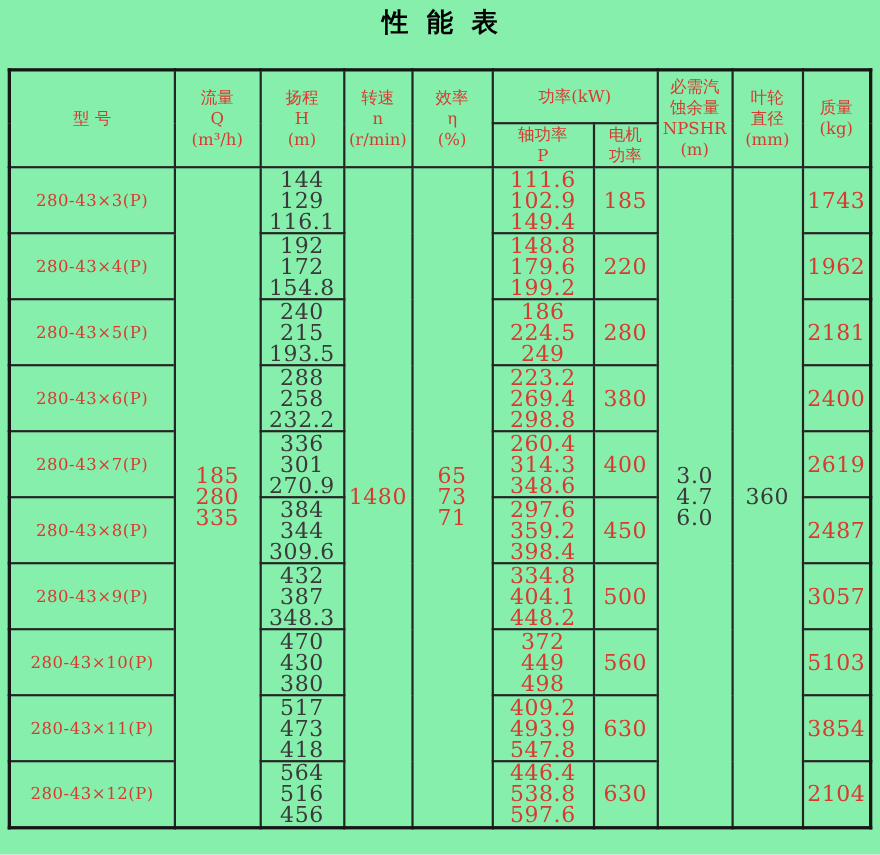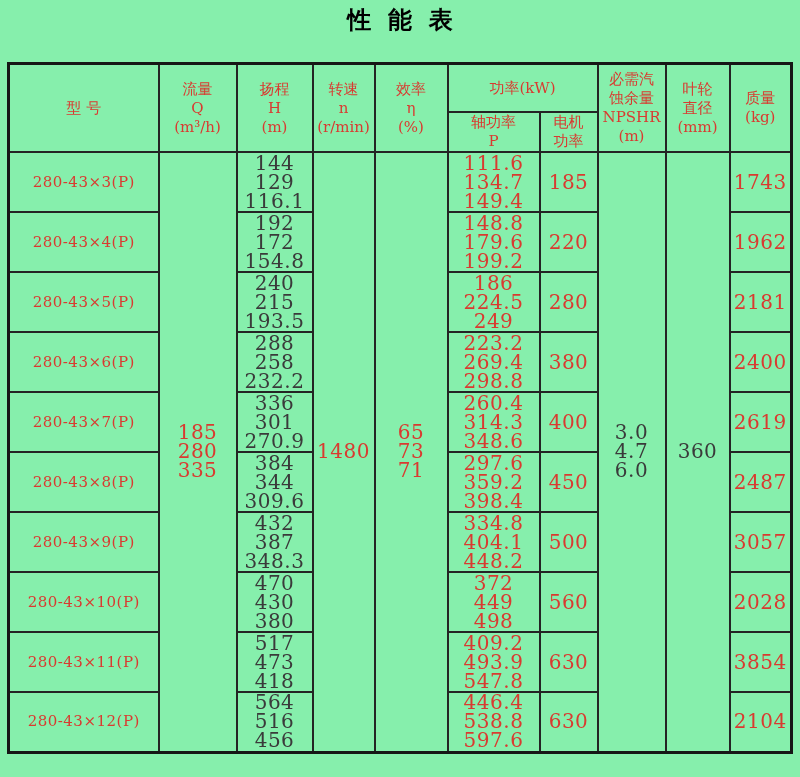--- a/index.html
+++ b/index.html
@@ -96,21 +96,21 @@
 280
 335</td>
         <td class="dark">144
 129
 116.1</td>
         <td rowspan="10" class="red">1480</td>
         <td rowspan="10" class="red">65
 73
 71</td>
         <td class="red">111.6
-134.7
+102.9
 149.4</td>
         <td class="red">185</td>
         <td rowspan="10" class="dark">3.0
 4.7
 6.0</td>
         <td rowspan="10" class="dark">360</td>
         <td class="red">1743</td>
       </tr>
       <tr>
         <td class="red model">280-43×4(P)</td>
@@ -180,21 +180,21 @@
       </tr>
       <tr>
         <td class="red model">280-43×10(P)</td>
         <td class="dark">470
 430
 380</td>
         <td class="red">372
 449
 498</td>
         <td class="red">560</td>
-        <td class="red">2028</td>
+        <td class="red">5103</td>
       </tr>
       <tr>
         <td class="red model">280-43×11(P)</td>
         <td class="dark">517
 473
 418</td>
         <td class="red">409.2
 493.9
 547.8</td>
         <td class="red">630</td>

